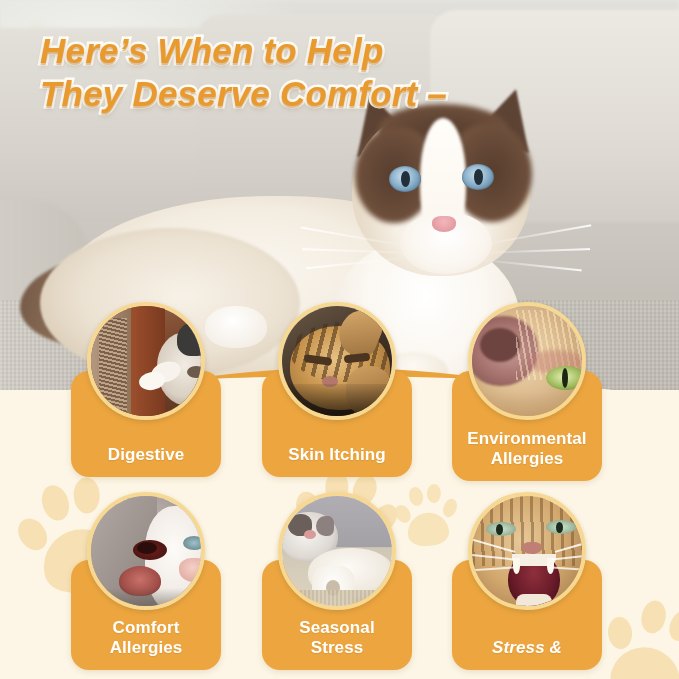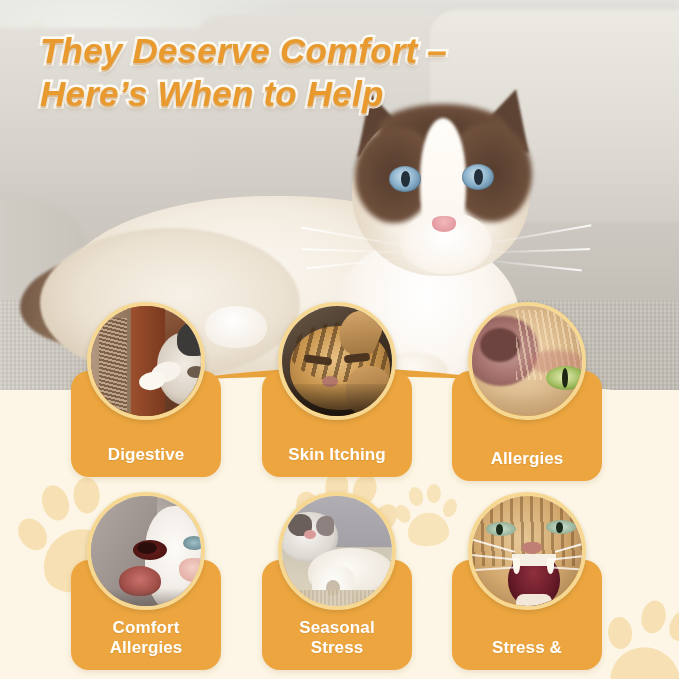--- a/index.html
+++ b/index.html
@@ -386,21 +386,21 @@
         <div class="ph" style="left:22px;top:50px;width:28px;height:8px;background:#4b3520;border-radius:6px;transform:rotate(8deg);"></div>
         <div class="ph" style="left:62px;top:48px;width:26px;height:8px;background:#4b3520;border-radius:6px;transform:rotate(-6deg);"></div>
         <div class="ph" style="left:40px;top:70px;width:16px;height:11px;background:#b4776c;border-radius:50%;"></div>
         <div class="ph" style="left:64px;top:60px;width:46px;height:50px;background:linear-gradient(160deg,#d2a263,#8d6331);border-radius:45%;"></div>
         <div class="ph" style="left:0px;top:78px;width:120px;height:40px;background:linear-gradient(to bottom,rgba(25,18,10,.1),rgba(20,14,8,.85));"></div>
       </div>
     </div>
 
     <div class="card" style="left:452px; top:371px; height:110px;">
       <div class="label">
-        <br>
+        <span>Environmental</span><br>
         <span>Allergies</span>
       </div>
     </div>
     <div class="thumb" style="left:468px; top:302px;">
       <div class="img" style="background:radial-gradient(ellipse at 45% 45%,#f0d7b2 0%,#ddbd90 45%,#b78f61 100%);">
         <div class="ph" style="left:-6px;top:10px;width:72px;height:70px;background:radial-gradient(ellipse at 60% 50%,#c79b95 0%,#a87470 50%,#7e4f4a 100%);border-radius:50% 46% 50% 46%;filter:blur(1px);"></div>
         <div class="ph" style="left:8px;top:22px;width:40px;height:34px;background:#6e4440;border-radius:50%;filter:blur(1.2px);"></div>
         <div class="ph" style="left:44px;top:4px;width:80px;height:70px;background:repeating-linear-gradient(80deg,rgba(255,235,200,.5) 0 2px,rgba(0,0,0,0) 2px 6px);"></div>
         <div class="ph" style="left:56px;top:44px;width:56px;height:24px;background:rgba(190,120,110,.45);border-radius:50%;filter:blur(2px);"></div>
         <div class="ph" style="left:74px;top:60px;width:40px;height:24px;background:radial-gradient(ellipse at 45% 45%,#e6f0b6 0%,#9cba5a 55%,#5d7733 100%);border-radius:50%;"></div>
@@ -440,21 +440,21 @@
         <div class="ph" style="left:6px;top:18px;width:24px;height:22px;background:#6b5f5c;border-radius:55% 45% 40% 50%;"></div>
         <div class="ph" style="left:22px;top:34px;width:12px;height:9px;background:#d99a9a;border-radius:50%;"></div>
         <div class="ph" style="left:34px;top:20px;width:18px;height:20px;background:#8d8180;border-radius:60% 40% 40% 60%;"></div>
         <div class="ph" style="left:26px;top:52px;width:86px;height:50px;background:radial-gradient(ellipse at 45% 40%,#fdfbf7 0%,#efe9df 60%,#cdc4b6 100%);border-radius:48% 48% 45% 45%;"></div>
         <div class="ph" style="left:30px;top:70px;width:42px;height:48px;background:radial-gradient(ellipse at 50% 40%,#ffffff 0%,#f4efe6 70%,#ddd4c5 100%);border-radius:14px 14px 10px 10px;"></div>
         <div class="ph" style="left:44px;top:84px;width:14px;height:16px;background:#c9bda9;border-radius:50%;"></div>
         <div class="ph" style="left:0;top:94px;width:120px;height:24px;background:repeating-linear-gradient(90deg,#d5c9b2 0 2px,#c4b69c 2px 4px);opacity:.85;"></div>
       </div>
     </div>
 
-    <div class="card" style="left:452px; top:560px; height:110px;">
+    <div class="card" style="left:452px; top:560px; height:110px;font-style:italic;">
       <div class="label">
         <span>Stress &amp;</span><br>
       </div>
     </div>
     <div class="thumb" style="left:468px; top:492px;">
       <div class="img" style="background:radial-gradient(ellipse at 45% 40%,#e8c998 0%,#d2a86e 50%,#9c764a 100%);">
         <div class="ph" style="left:0;top:0;width:120px;height:70px;background:repeating-linear-gradient(88deg,rgba(110,72,34,.45) 0 3px,rgba(0,0,0,0) 3px 10px);"></div>
         <div class="ph" style="left:14px;top:26px;width:30px;height:14px;background:radial-gradient(ellipse,#cfe3d0,#7d9b7e);border-radius:50%;"></div>
         <div class="ph" style="left:24px;top:28px;width:7px;height:11px;background:#1b2a1b;border-radius:50%;"></div>
         <div class="ph" style="left:74px;top:24px;width:30px;height:14px;background:radial-gradient(ellipse,#cfe3d0,#7d9b7e);border-radius:50%;"></div>
@@ -469,17 +469,17 @@
         <div class="ph" style="left:-6px;top:60px;width:48px;height:2px;background:rgba(255,255,255,.8);transform:rotate(6deg);"></div>
         <div class="ph" style="left:-4px;top:72px;width:46px;height:2px;background:rgba(255,255,255,.75);transform:rotate(-4deg);"></div>
         <div class="ph" style="left:82px;top:48px;width:50px;height:2px;background:rgba(255,255,255,.85);transform:rotate(-16deg);"></div>
         <div class="ph" style="left:80px;top:60px;width:48px;height:2px;background:rgba(255,255,255,.8);transform:rotate(-6deg);"></div>
         <div class="ph" style="left:80px;top:72px;width:46px;height:2px;background:rgba(255,255,255,.75);transform:rotate(4deg);"></div>
       </div>
     </div>
   </div>
 
   <div class="title">
+    <span class="line">Here’s When to Help</span>
     <span class="line">They Deserve Comfort –</span>
-    <span class="line">Here’s When to Help</span>
   </div>
 
 </div>
 
 </body></html>

